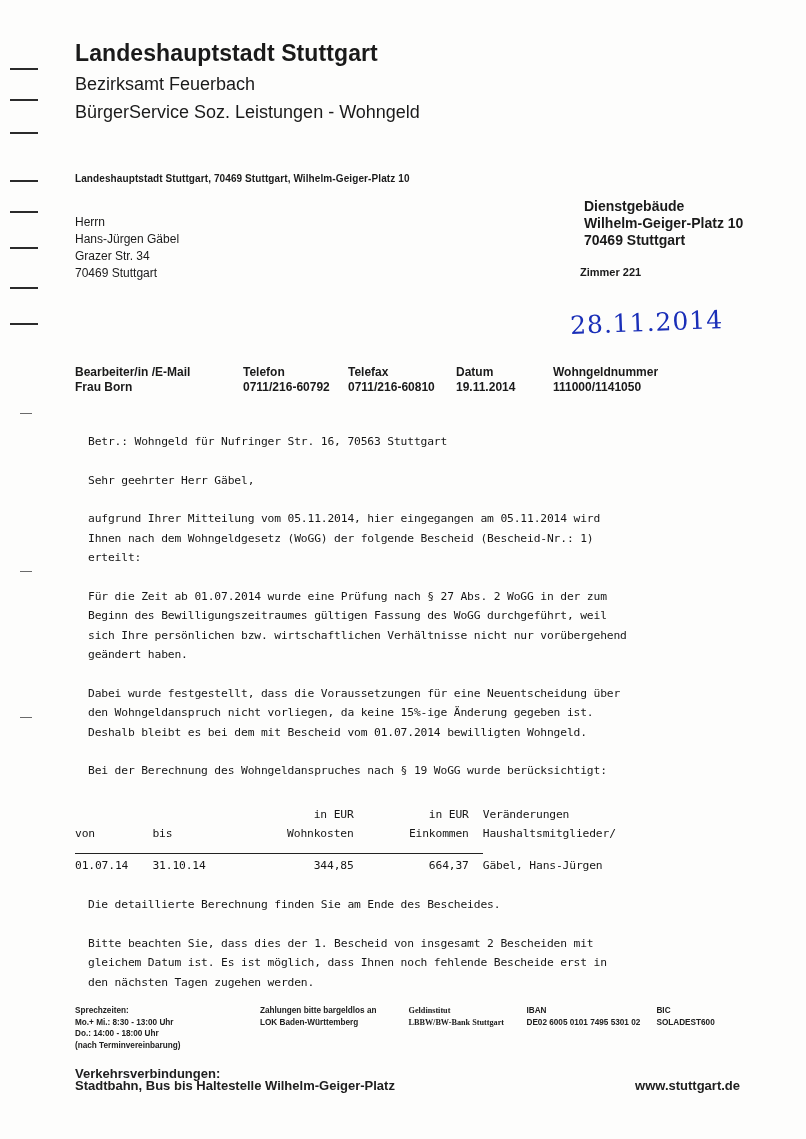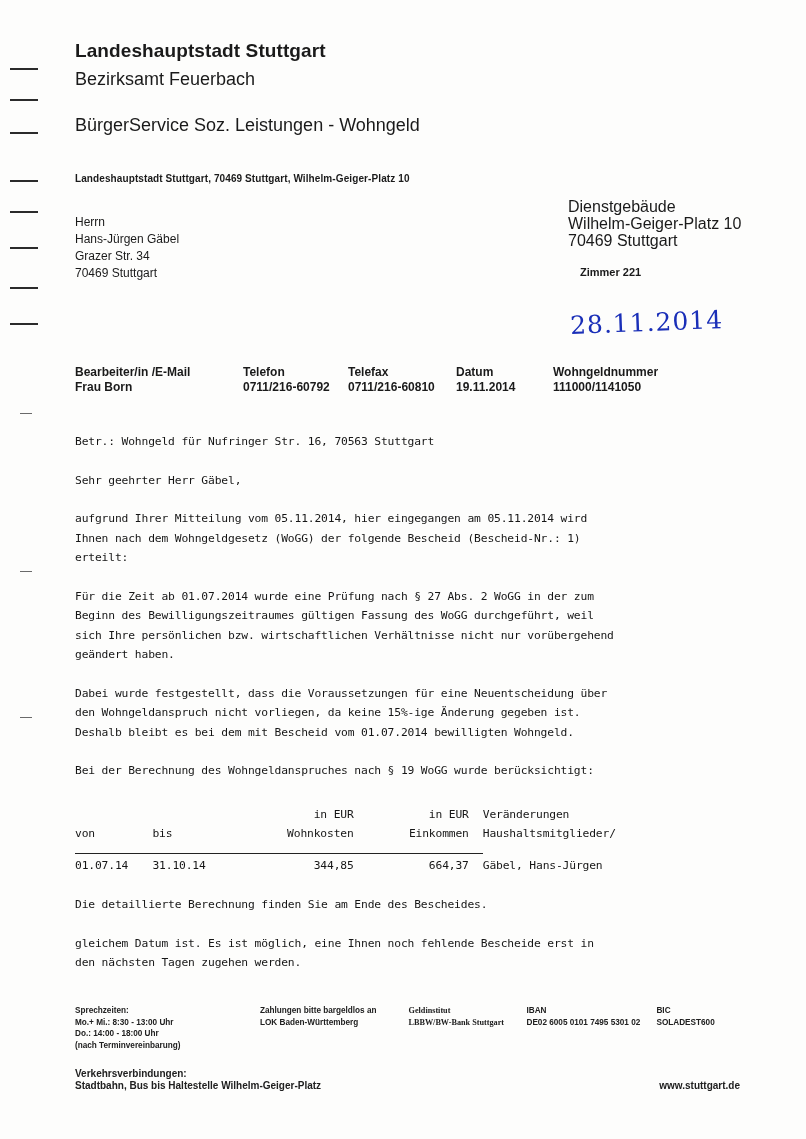--- a/index.html
+++ b/index.html
@@ -26,29 +26,29 @@
     height: 2px;
     background: #2b2b2b;
   }
   .header {
     position: absolute;
     left: 75px;
     top: 40px;
     width: 640px;
   }
   .org-line-1 {
-    font-size: 19px;
+    font-size: 23px;
     font-weight: bold;
     letter-spacing: 0.1px;
     margin-bottom: 7px;
   }
   .org-line-2 {
     font-size: 18px;
     font-weight: normal;
-    margin-bottom: 25px;
+    margin-bottom: 7px;
   }
   .org-line-3 {
     font-size: 18px;
     font-weight: normal;
   }
   .sender-line {
     position: absolute;
     left: 75px;
     top: 173px;
     font-size: 10px;
@@ -58,24 +58,24 @@
   .addressee {
     position: absolute;
     left: 75px;
     top: 214px;
     font-size: 12px;
     font-weight: normal;
     line-height: 17px;
   }
   .building-block {
     position: absolute;
-    left: 568px;
+    left: 584px;
     top: 198px;
-    font-size: 16px;
-    font-weight: normal;
+    font-size: 14px;
+    font-weight: bold;
     line-height: 17px;
   }
   .zimmer {
     position: absolute;
     left: 580px;
     top: 266px;
     font-size: 11px;
     font-weight: bold;
   }
   .handwritten-date {
@@ -112,20 +112,21 @@
     top: 432px;
     width: 665px;
     font-family: "DejaVu Sans Mono", monospace;
     font-size: 11.3px;
     line-height: 19.5px;
     color: #161616;
     letter-spacing: -0.15px;
   }
   .para {
     margin-bottom: 19px;
+    margin-left: 13px;
   }
   .para.tight { margin-bottom: 0; }
   .table-block {
     margin-top: 24px;
     margin-bottom: 20px;
   }
   .tbl {
     border-collapse: collapse;
     font-family: "DejaVu Sans Mono", monospace;
     font-size: 11.3px;
@@ -169,21 +170,21 @@
   .f1 { width: 168px; }
   .f2 { width: 160px; margin-left: 29px; }
   .f3 { width: 127px; font-family: Liberation Serif, serif; }
   .f4 { width: 140px; }
   .f5 { width: 90px; }
   .footer2 {
     position: absolute;
     left: 75px;
     top: 1068px;
     width: 665px;
-    font-size: 10px;
+    font-size: 13px;
     line-height: 11.5px;
     font-weight: bold;
     color: #202020;
     display: flex;
     justify-content: space-between;
   }
   .small-dash {
     position: absolute;
     left: 20px;
     width: 12px;
@@ -318,21 +319,22 @@
         </tr>
       </tbody>
         </table>
     </div>
 
     <div class="para">
       <div>Die detaillierte Berechnung finden Sie am Ende des Bescheides.</div>
     </div>
 
     <div class="para">
-      <div>gleichem Datum ist. Es ist möglich, eine Ihnen noch fehlende Bescheide erst in</div>
+      <div>Bitte beachten Sie, dass dies der 1. Bescheid von insgesamt 2 Bescheiden mit</div>
+      <div>gleichem Datum ist. Es ist möglich, dass Ihnen noch fehlende Bescheide erst in</div>
       <div>den nächsten Tagen zugehen werden.</div>
     </div>
 
   </div>
 
   <div class="footer">
     <div class="footer-cols">
       <div class="f1">
         <div>Sprechzeiten:</div>
         <div>Mo.+ Mi.:  8:30 - 13:00 Uhr</div>

